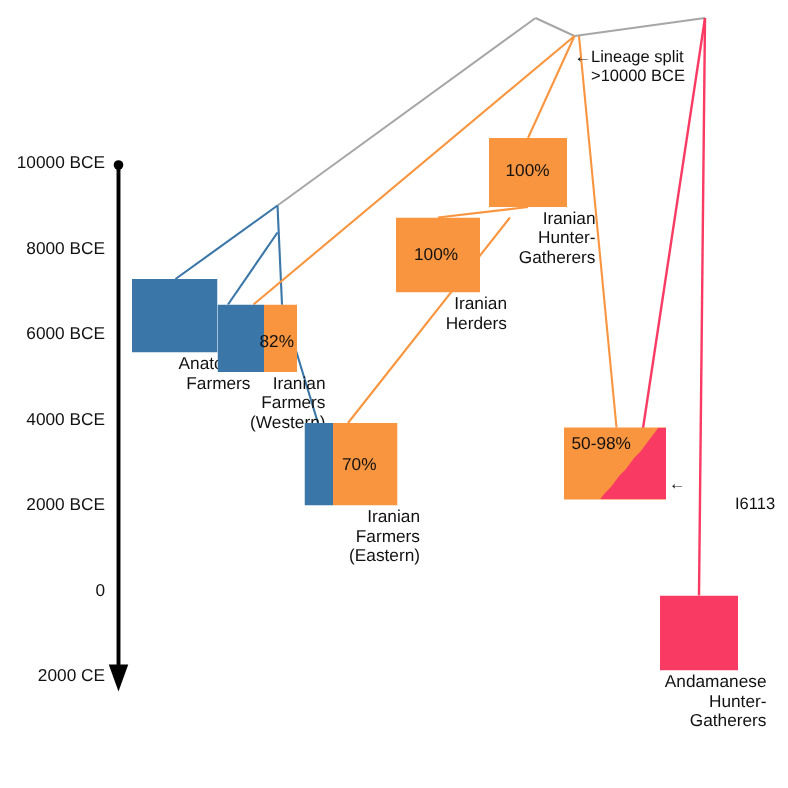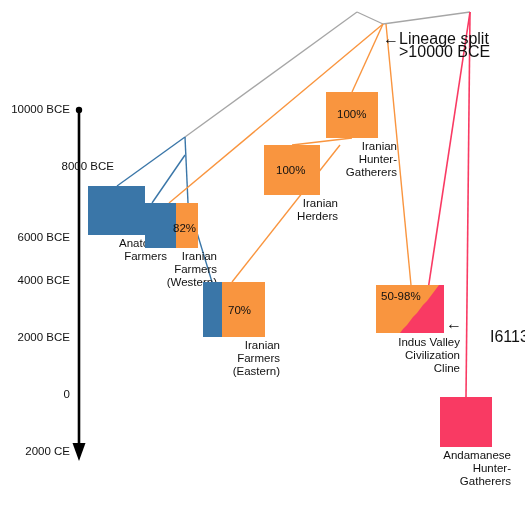--- a/index.html
+++ b/index.html
@@ -11,21 +11,21 @@
 
   .tick-label{position:absolute;font-size:11.5px;line-height:11.5px;
               text-align:right;white-space:nowrap;color:#111;}
   .node{position:absolute;}
   .node .boxwrap{position:relative;overflow:hidden;}
   .seg{position:absolute;top:0;bottom:0;}
   .pct{position:absolute;font-size:11.5px;color:#111;white-space:nowrap;
        z-index:4;line-height:11.5px;}
   .caption{position:absolute;font-size:11.5px;line-height:13.2px;
            text-align:right;white-space:pre-line;color:#111;}
-  .annot{position:absolute;font-size:16px;line-height:13.6px;
+  .annot{position:absolute;font-size:11px;line-height:13.6px;
          white-space:pre-line;color:#111;}
   .stair{position:absolute;top:0;left:0;width:100%;height:100%;}
 </style>
 </head>
 <body>
 
 <div id="stage">
 
   <svg id="wires" viewBox="0 0 525 525">
 
@@ -56,22 +56,22 @@
     </g>
 
     <g>
       <line x1="79" y1="110" x2="79" y2="448" stroke="#000" stroke-width="2.6"></line>
       <circle cx="79" cy="110" r="3.2" fill="#000"></circle>
       <polygon points="79,461 72.5,443 85.5,443" fill="#000"></polygon>
     </g>
   </svg>
 
   <div class="tick-label" style="left:0;width:70px;top:104px;">10000 BCE</div>
-  <div class="tick-label" style="left:0;width:70px;top:161px;padding-left:44px;">8000 BCE</div>
-  <div class="tick-label" style="left:0;width:70px;top:218px;margin-top:14px;">6000 BCE</div>
+  <div class="tick-label" style="left:0;width:70px;top:161px;">8000 BCE</div>
+  <div class="tick-label" style="left:0;width:70px;top:218px;">6000 BCE</div>
   <div class="tick-label" style="left:0;width:70px;top:275px;">4000 BCE</div>
   <div class="tick-label" style="left:0;width:70px;top:332px;">2000 BCE</div>
   <div class="tick-label" style="left:0;width:70px;top:389px;">0</div>
   <div class="tick-label" style="left:0;width:70px;top:446px;">2000 CE</div>
 
   <div class="node" style="left:88px;top:186px;">
     <div class="boxwrap" style="width:57px;height:49px;">
       <div class="seg" style="left:0;width:100%;background:#3a76a8;"></div>
     </div>
   </div>
@@ -120,23 +120,20 @@
 Gatherers</div>
 
   <div class="node" style="left:376px;top:285px;">
     <div class="boxwrap" style="width:68px;height:48px;background:#f9953f;">
       <svg class="stair" viewBox="0 0 68 48" preserveAspectRatio="none">
         <path d="M68,0 L68,48 L24,48 L27,44 L31,40 L34,36 L37,32 L41,28 L44,24 L47,20 L51,16 L54,12 L57,8 L60,4 L63,0 Z" fill="#f93a63"></path>
       </svg>
     </div>
   </div>
   <div class="pct" style="left:381px;top:291px;">50-98%</div>
-  <div class="caption" style="left:360px;width:100px;top:336px;">Indus Valley
-Civilization
-Cline</div>
 
   <div class="node" style="left:440px;top:397px;">
     <div class="boxwrap" style="width:52px;height:50px;">
       <div class="seg" style="left:0;width:100%;background:#f93a63;"></div>
     </div>
   </div>
   <div class="caption" style="left:423px;width:88px;top:449px;">Andamanese
 Hunter-
 Gatherers</div>
 

